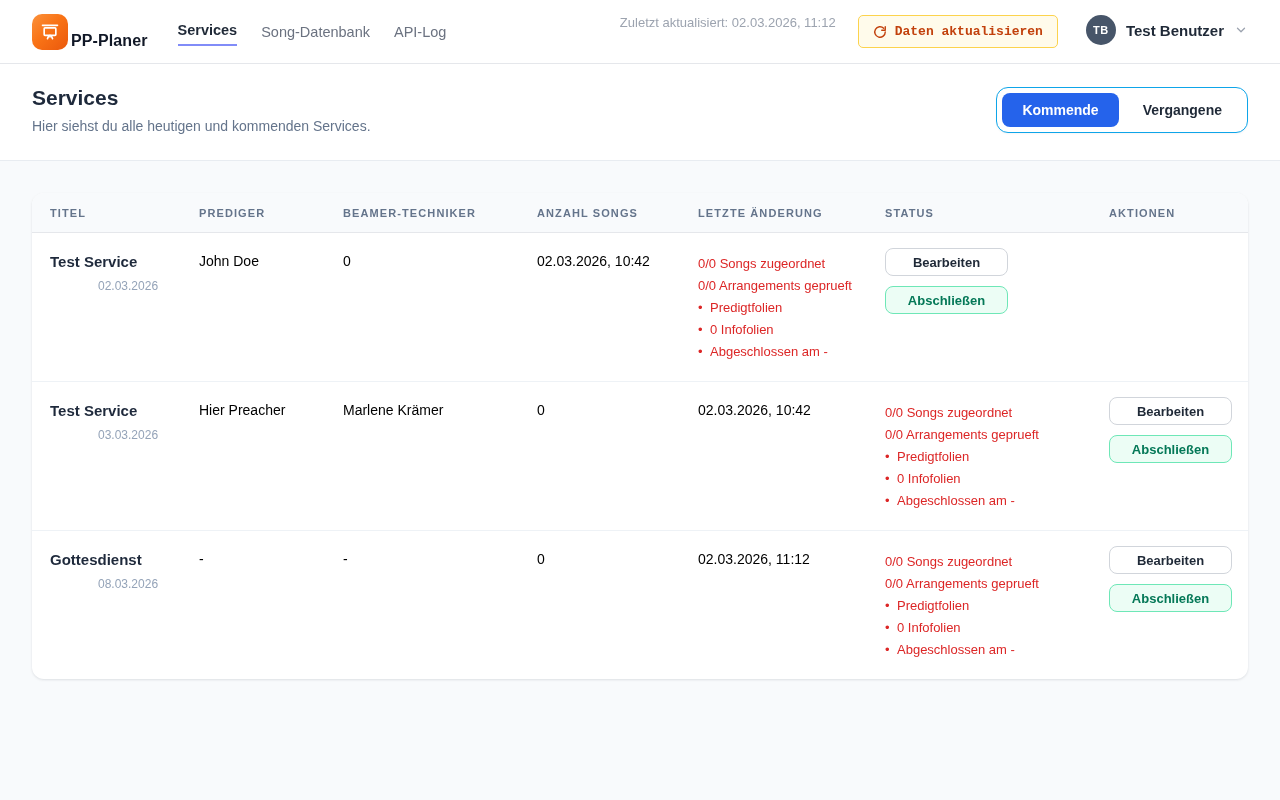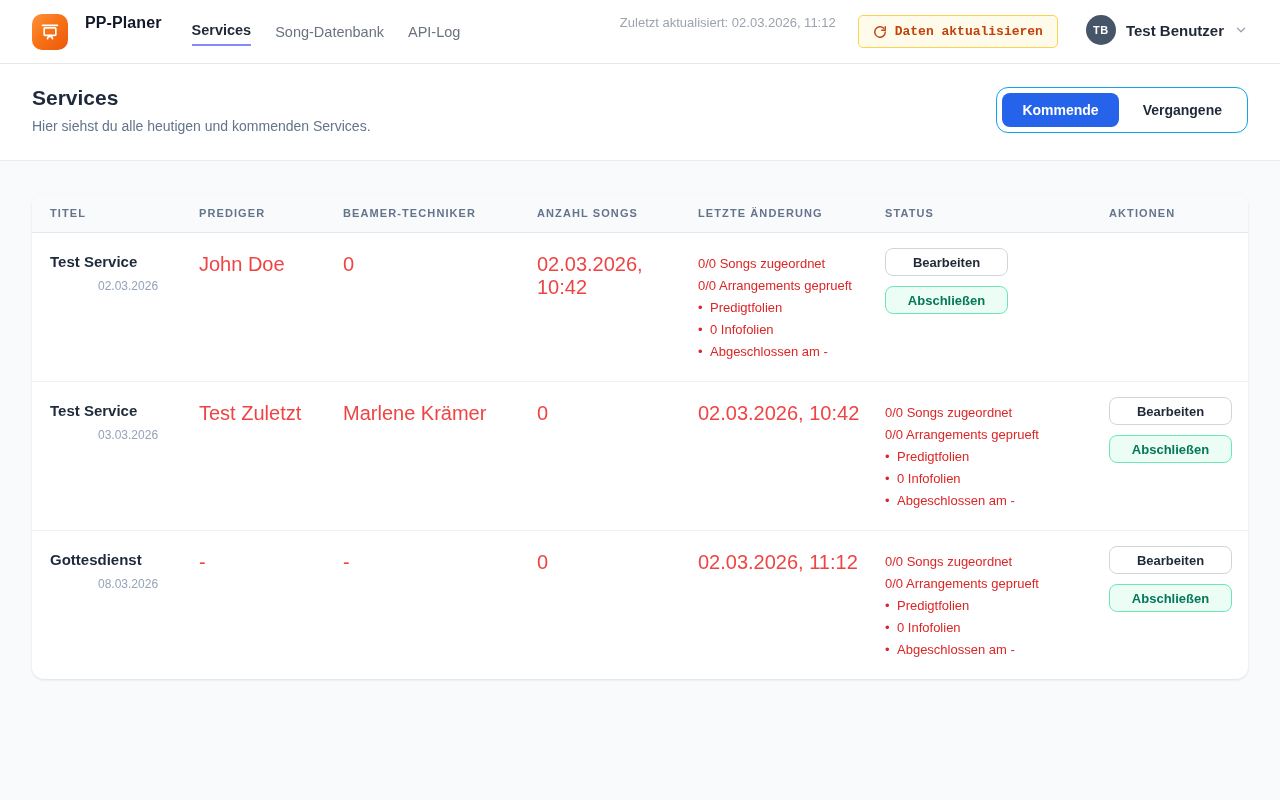--- a/index.html
+++ b/index.html
@@ -9,21 +9,21 @@
     background:#f8fafc;
     color:#1e293b;
     overflow:hidden;
   }
 
   
   .topbar {
     height:64px; background:#ffffff; border-bottom:1px solid #e5e7eb;
     display:flex; align-items:center; padding:0 32px;
   }
-  .brand-group { display:flex; align-items:flex-start; gap:17px; }
+  .brand-group { display:flex; align-items:flex-end; gap:3px; }
   .logo-badge {
     width:36px; height:36px; border-radius:10px;
     background:linear-gradient(135deg,#fb923c 0%,#f97316 45%,#ea580c 100%);
     display:flex; align-items:center; justify-content:center;
   }
   .brand-name { font-size:16px; font-weight:700; color:#111827; letter-spacing:.1px; }
   .main-nav { display:flex; align-items:center; gap:24px; margin-left:30px; }
   .nav-link { font-size:14.5px; color:#6b7280; font-weight:500; text-decoration:none; cursor:pointer; padding:4px 0; }
   .nav-link.active { color:#1f2937; font-weight:600; border-bottom:2px solid #818cf8; padding-bottom:6px; }
   .topbar-right { margin-left:auto; display:flex; align-items:flex-start; gap:22px; }
@@ -77,21 +77,21 @@
   }
   .thead > div {
     font-size:11px; font-weight:700; color:#64748b; letter-spacing:1.1px;
     text-transform:uppercase; display:flex; align-items:center; padding-right:10px;
   }
   .tbody-row { border-bottom:1px solid #eef2f6; }
   .tbody-row:last-child { border-bottom:none; }
   .tbody-row > div { padding:20px 12px 18px 0; }
   .cell-title { font-size:15px; font-weight:600; color:#1e293b; }
   .cell-date { font-size:12px; color:#94a3b8; margin-top:9px;margin-left:48px; }
-  .cell-text { font-size:20px; color:#ef4444; }
+  .cell-text { font-size:14px; color:#000000; }
   .status-cell { font-size:13px; color:#dc2626; line-height:22px; }
   .status-cell .bullet { display:inline-block; width:12px; color:#dc2626; }
   .actions-cell { display:flex; flex-direction:column; gap:10px; padding-top:15px !important; }
   .btn { width:123px; height:28px; border-radius:8px; font-size:13px; font-weight:600;
          cursor:pointer; font-family:"Liberation Sans", sans-serif; }
   .btn-edit { background:#ffffff; border:1px solid #d1d5db; color:#1f2937; }
   .btn-close { background:#ecfdf5; border:1px solid #6ee7b7; color:#047857; }
 </style>
 </head>
 <body>
@@ -184,21 +184,21 @@
         <button class="btn btn-edit">Bearbeiten</button>
         <button class="btn btn-close">Abschließen</button>
       </div>
     </div>
 
     <div class="trow tbody-row">
       <div>
         <div class="cell-title">Test Service</div>
         <div class="cell-date">03.03.2026</div>
       </div>
-      <div class="cell-text">Test Zuletzt</div>
+      <div class="cell-text">Hier Preacher</div>
       <div class="cell-text">Marlene Krämer</div>
       <div class="cell-text">0</div>
       <div class="cell-text">02.03.2026, 10:42</div>
       <div class="status-cell">
         <div>0/0 Songs zugeordnet</div>
         <div>0/0 Arrangements geprueft</div>
         <div><span class="bullet">•</span><span>Predigtfolien</span></div>
         <div><span class="bullet">•</span><span>0 Infofolien</span></div>
         <div><span class="bullet">•</span><span>Abgeschlossen am -</span></div>
       </div>

